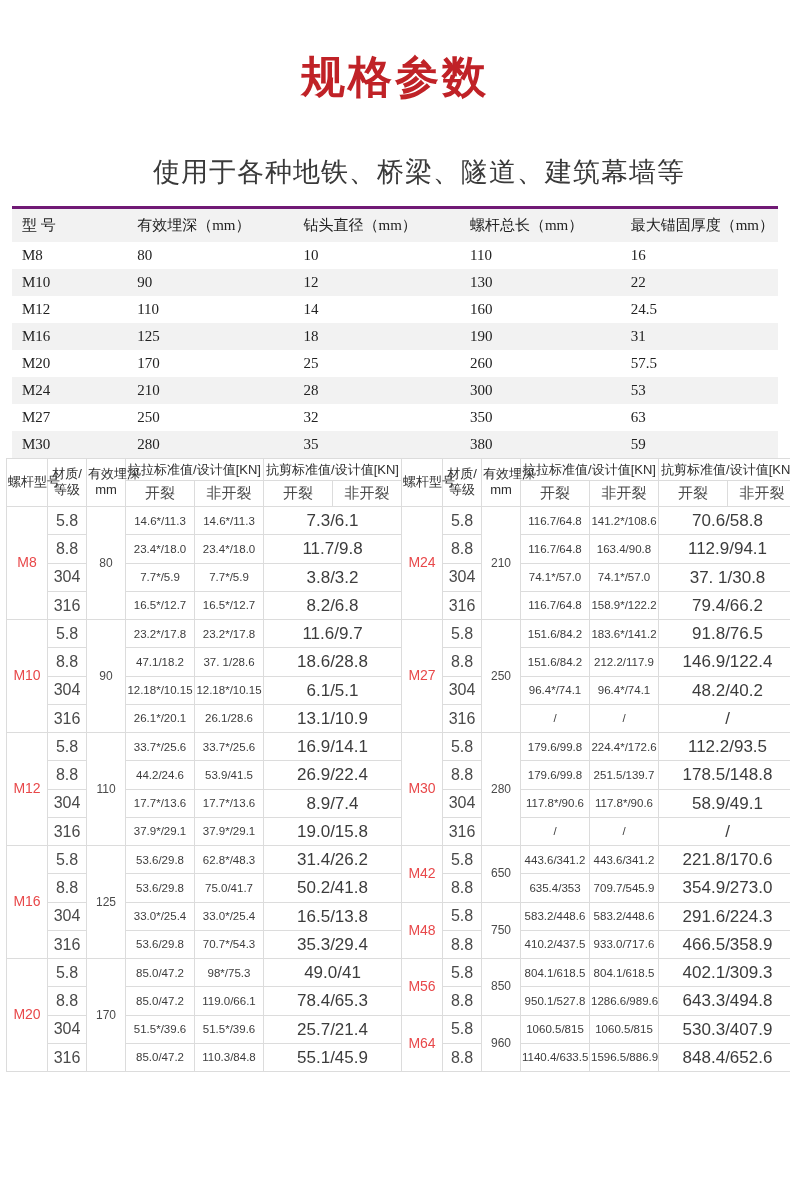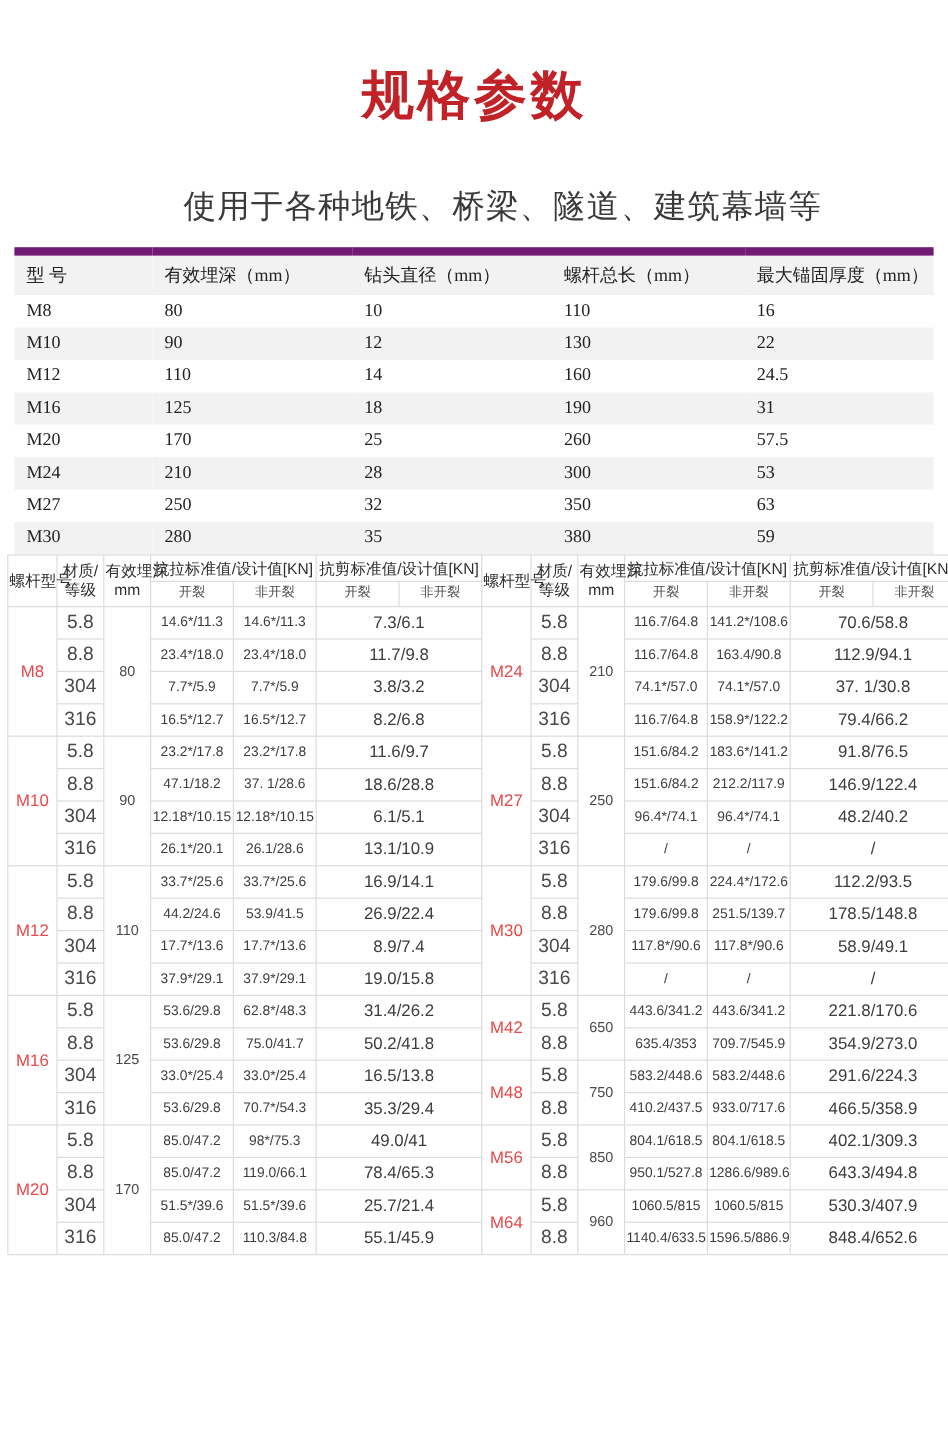--- a/index.html
+++ b/index.html
@@ -23,21 +23,21 @@
 
   
   .title {
     text-align: center;
     color: #c02227;
     font-size: 44px;
     font-weight: bold;
     letter-spacing: 3px;
     padding-top: 26px;
     line-height: 1.15;
-    font-family: Liberation Serif, serif;
+    font-family: Liberation Mono, monospace;
   }
   .subtitle {
     text-align: center;
     color: #3a3a3a;
     font-size: 27px;
     letter-spacing: 1px;
     padding-top: 18px;
     padding-bottom: 16px;
     font-family: "Liberation Sans", "DejaVu Sans", sans-serif;
     margin-left: 48px;
@@ -54,21 +54,21 @@
   }
   table.spec th, table.spec td {
     text-align: left;
     padding: 5px 4px 5px 10px;
     border: none;
     white-space: nowrap;
   }
   table.spec thead th {
     font-weight: normal;
     background: #f2f2f2;
-    border-top: 7px solid #701a75;
+    border-top: 3px solid #701a75;
     padding-top: 7px;
     padding-bottom: 7px;
     font-size: 15px;
   }
   table.spec tbody tr:nth-child(odd) { background: #ffffff; }
   table.spec tbody tr:nth-child(even) { background: #f2f2f2; }
   .c0 { width: 128px; }
   .c1 { width: 168px; }
   .c2 { width: 168px; margin-top: 48px; }
   .c3 { width: 160px; }
@@ -110,31 +110,31 @@
     padding: 3px 1px;
     line-height: 1.25;
     word-break: keep-all;
   }
   table.force th.hd-main {
     font-size: 13px;
     color: #2e2e2e;
     line-height: 1.22;
   }
   table.force th.hd-sub {
-    font-size: 11px;
+    font-size: 15px;
     color: #4a4a4a;
   }
   .model-cell {
     color: #e8484a;
     font-size: 14px;
   }
   .depth-cell { font-size: 12px; color: #4a4a4a; }
   .grade-cell { font-size: 16px; color: #4a4a4a; }
   .val-cell { font-size: 11.5px; }
-  .shear-cell { font-size: 14px; }
+  .shear-cell { font-size: 17px; }
 
   
   .w-model  { width: 40px; }
   .w-grade  { width: 38px; }
   .w-depth  { width: 38px; }
   .w-val    { width: 68px; }
   .w-shear  { width: 68px; }
 </style>
 </head>
 <body>

